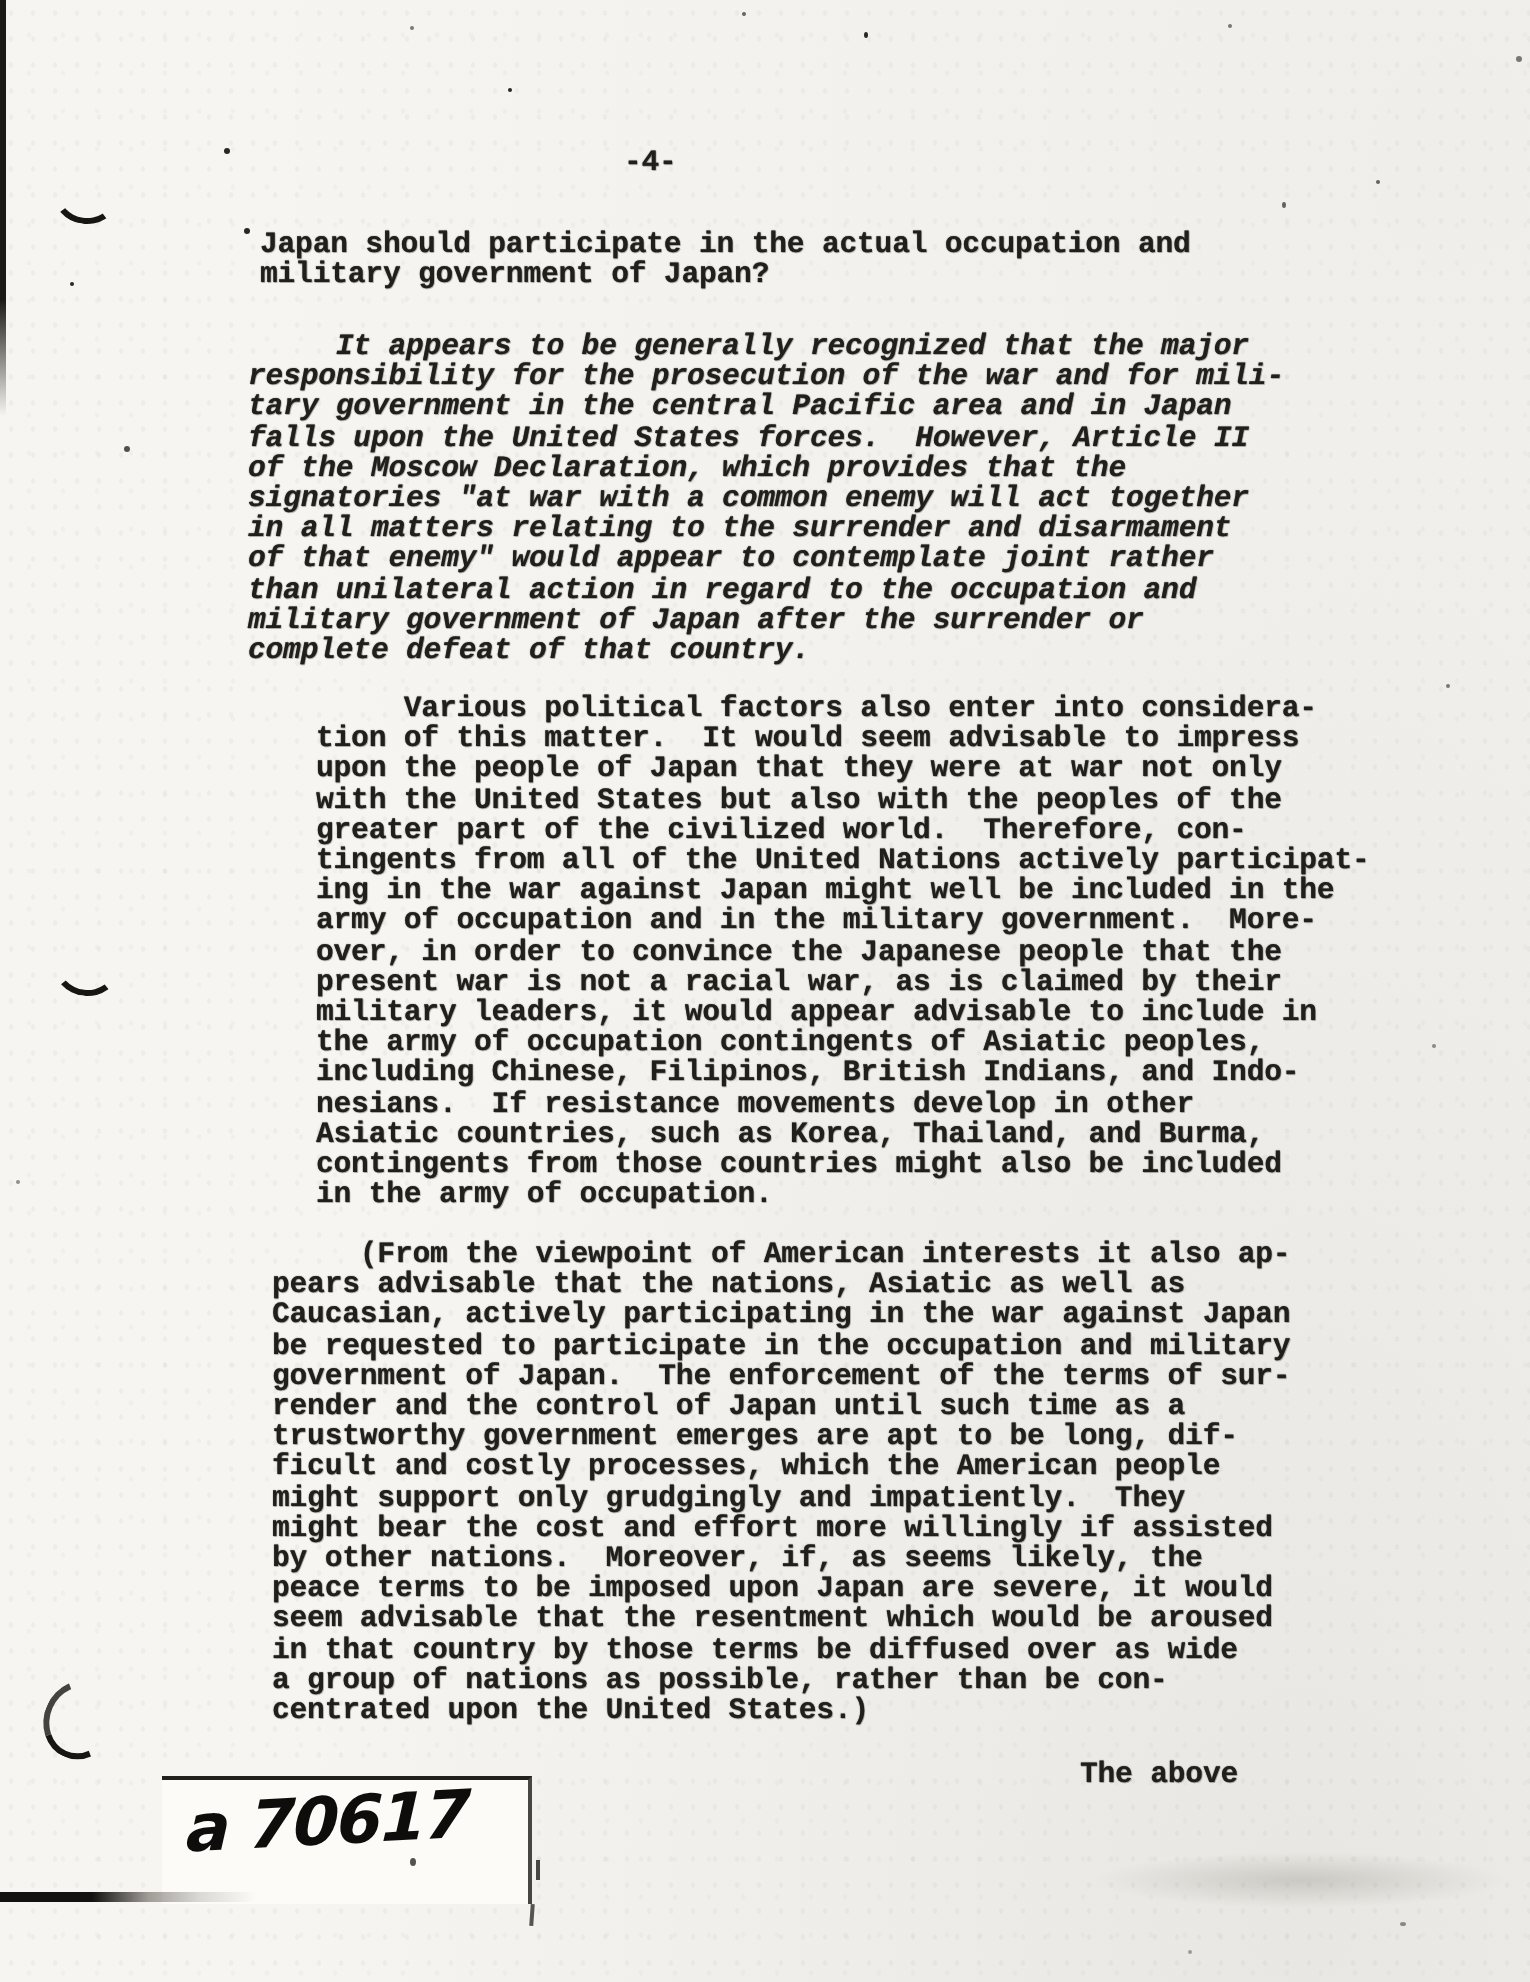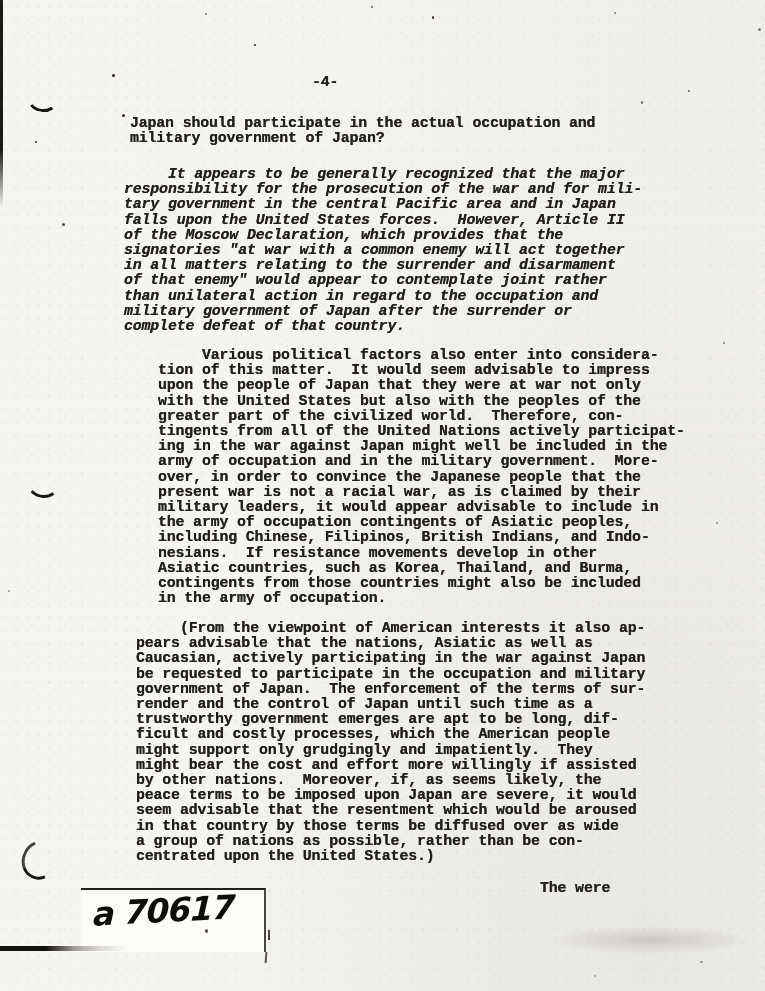--- a/index.html
+++ b/index.html
@@ -119,21 +119,21 @@
 ficult and costly processes, which the American people
 might support only grudgingly and impatiently.  They
 might bear the cost and effort more willingly if assisted
 by other nations.  Moreover, if, as seems likely, the
 peace terms to be imposed upon Japan are severe, it would
 seem advisable that the resentment which would be aroused
 in that country by those terms be diffused over as wide
 a group of nations as possible, rather than be con-
 centrated upon the United States.)</div>
 
-  <div class="typed continuation">The were</div>
+  <div class="typed continuation">The above</div>
 
   <div class="stamp-box">
     <div class="stamp-text">a 70617</div>
   </div>
 
   <div class="edge-line"></div>
   <div class="hook hook-1"></div>
   <div class="hook hook-2"></div>
   <div class="hook hook-3"></div>
   <div class="bottom-dash"></div>

